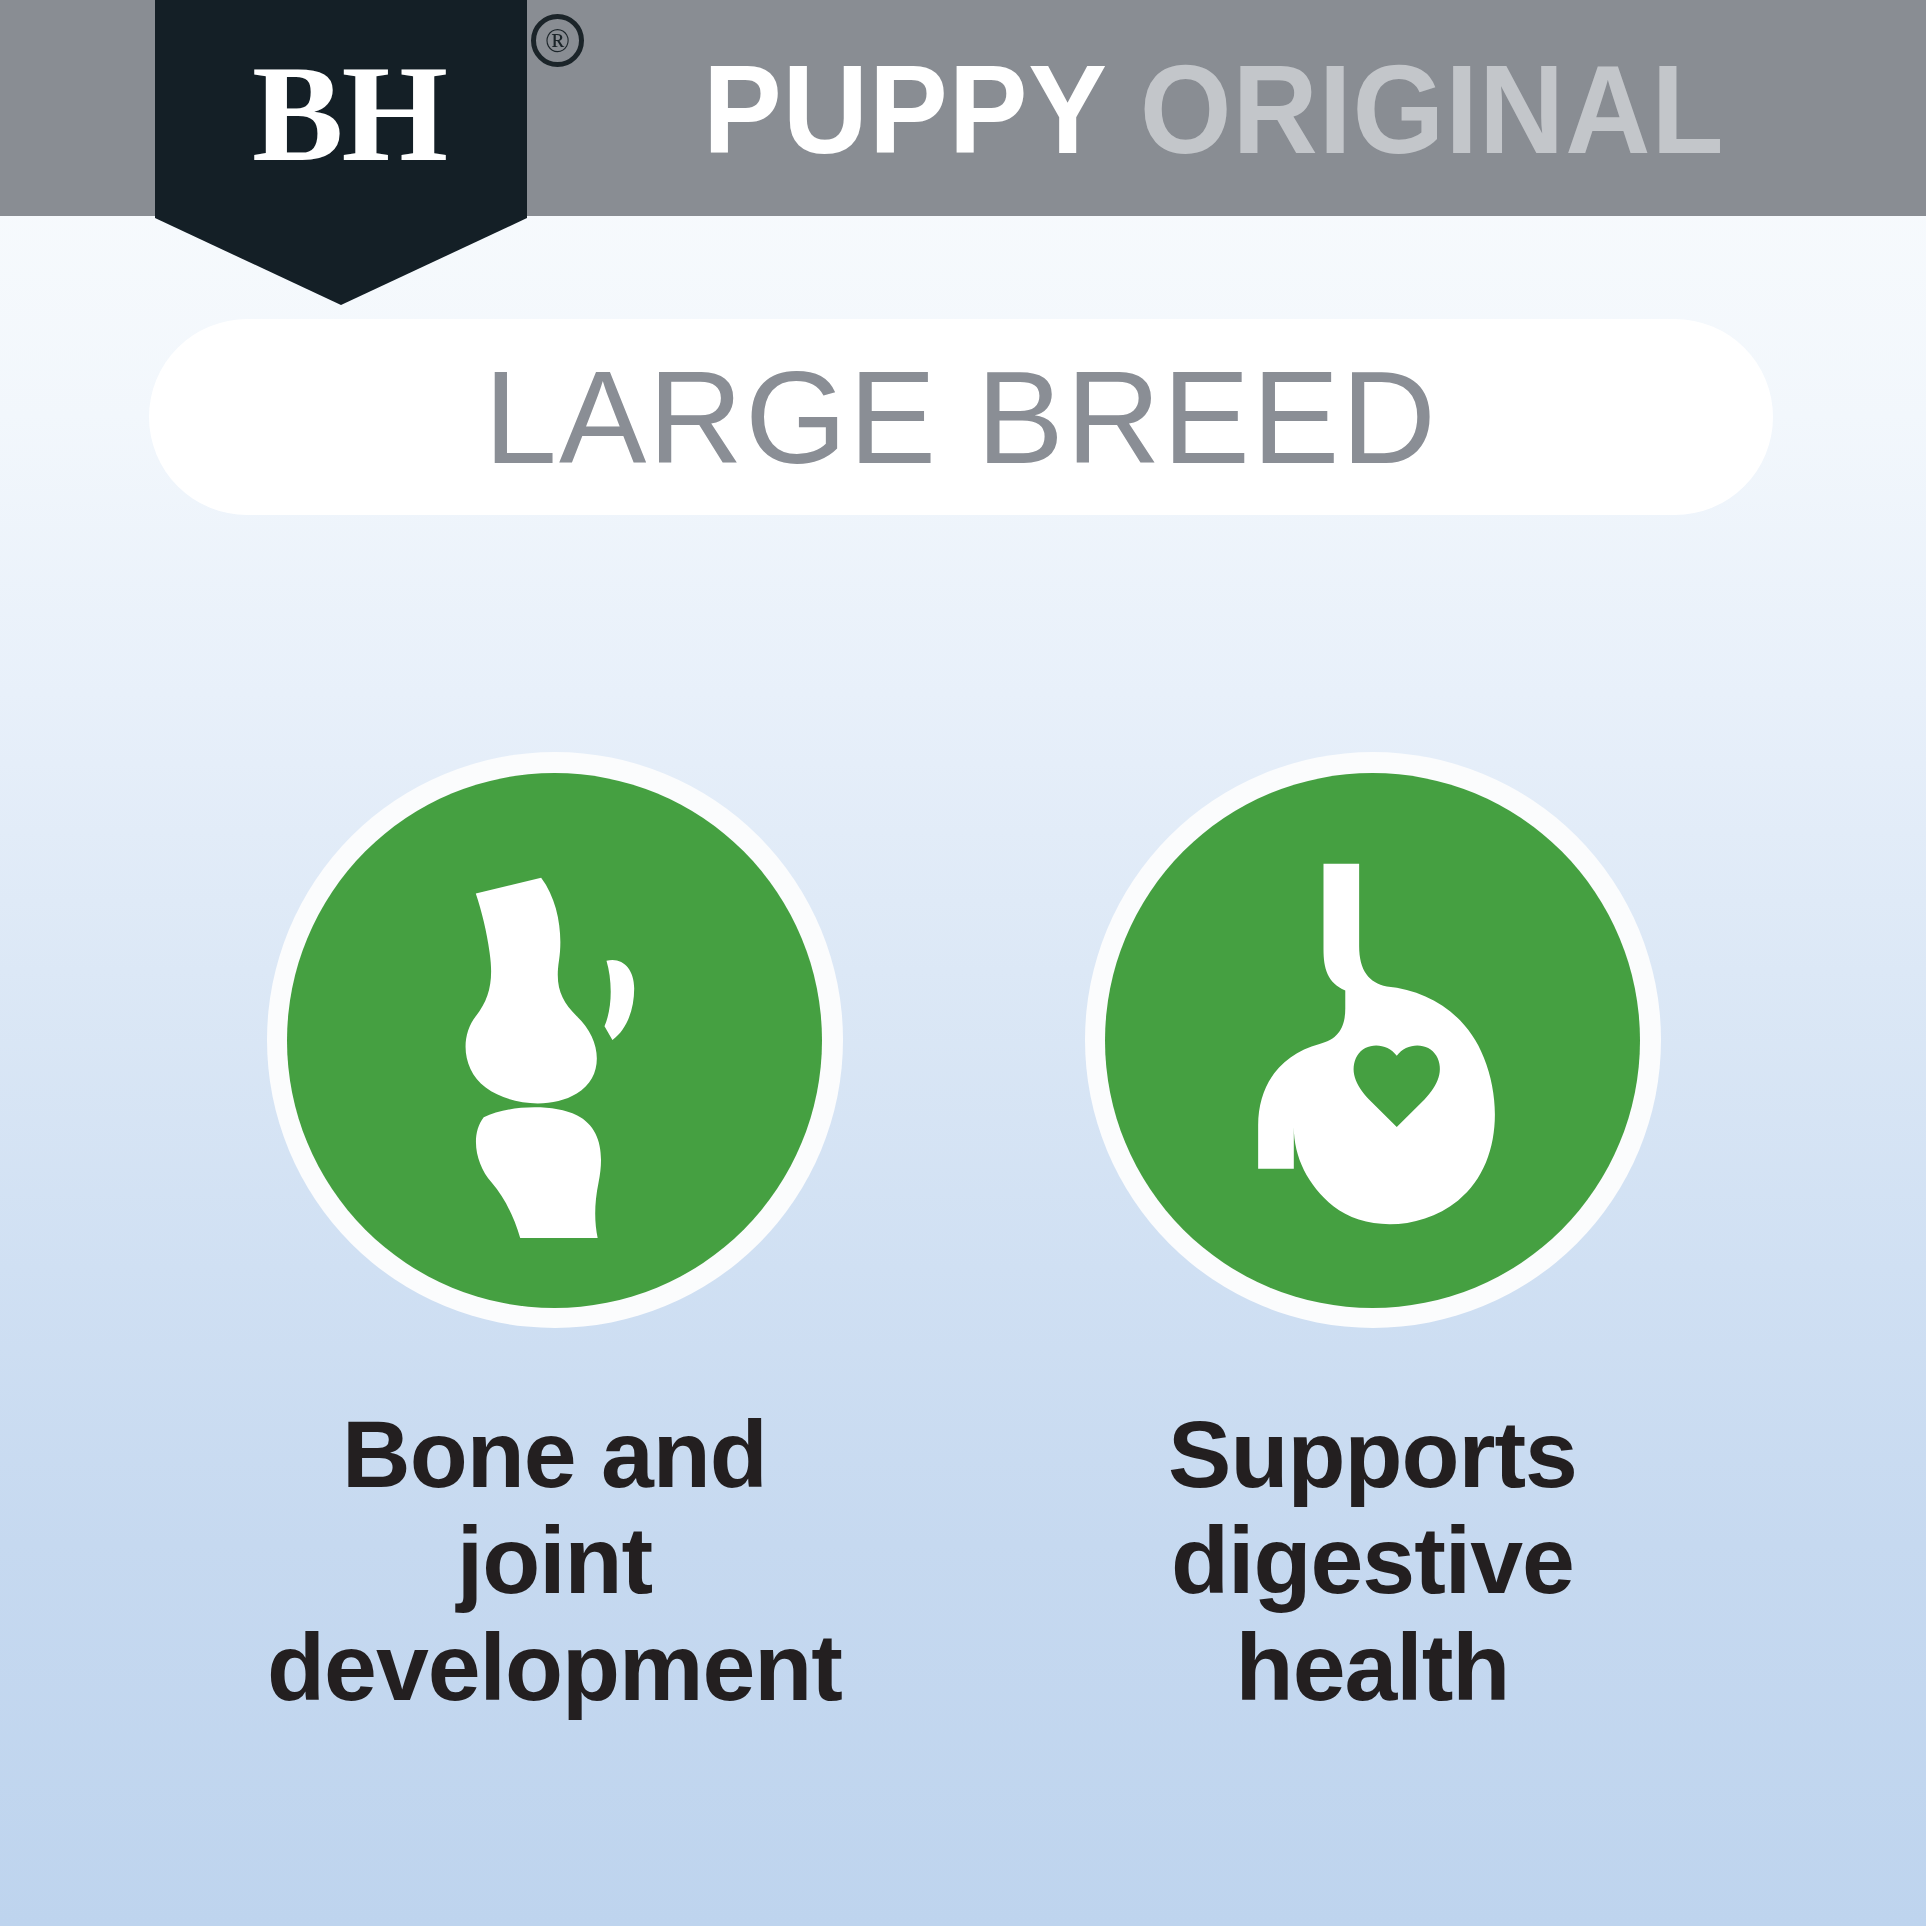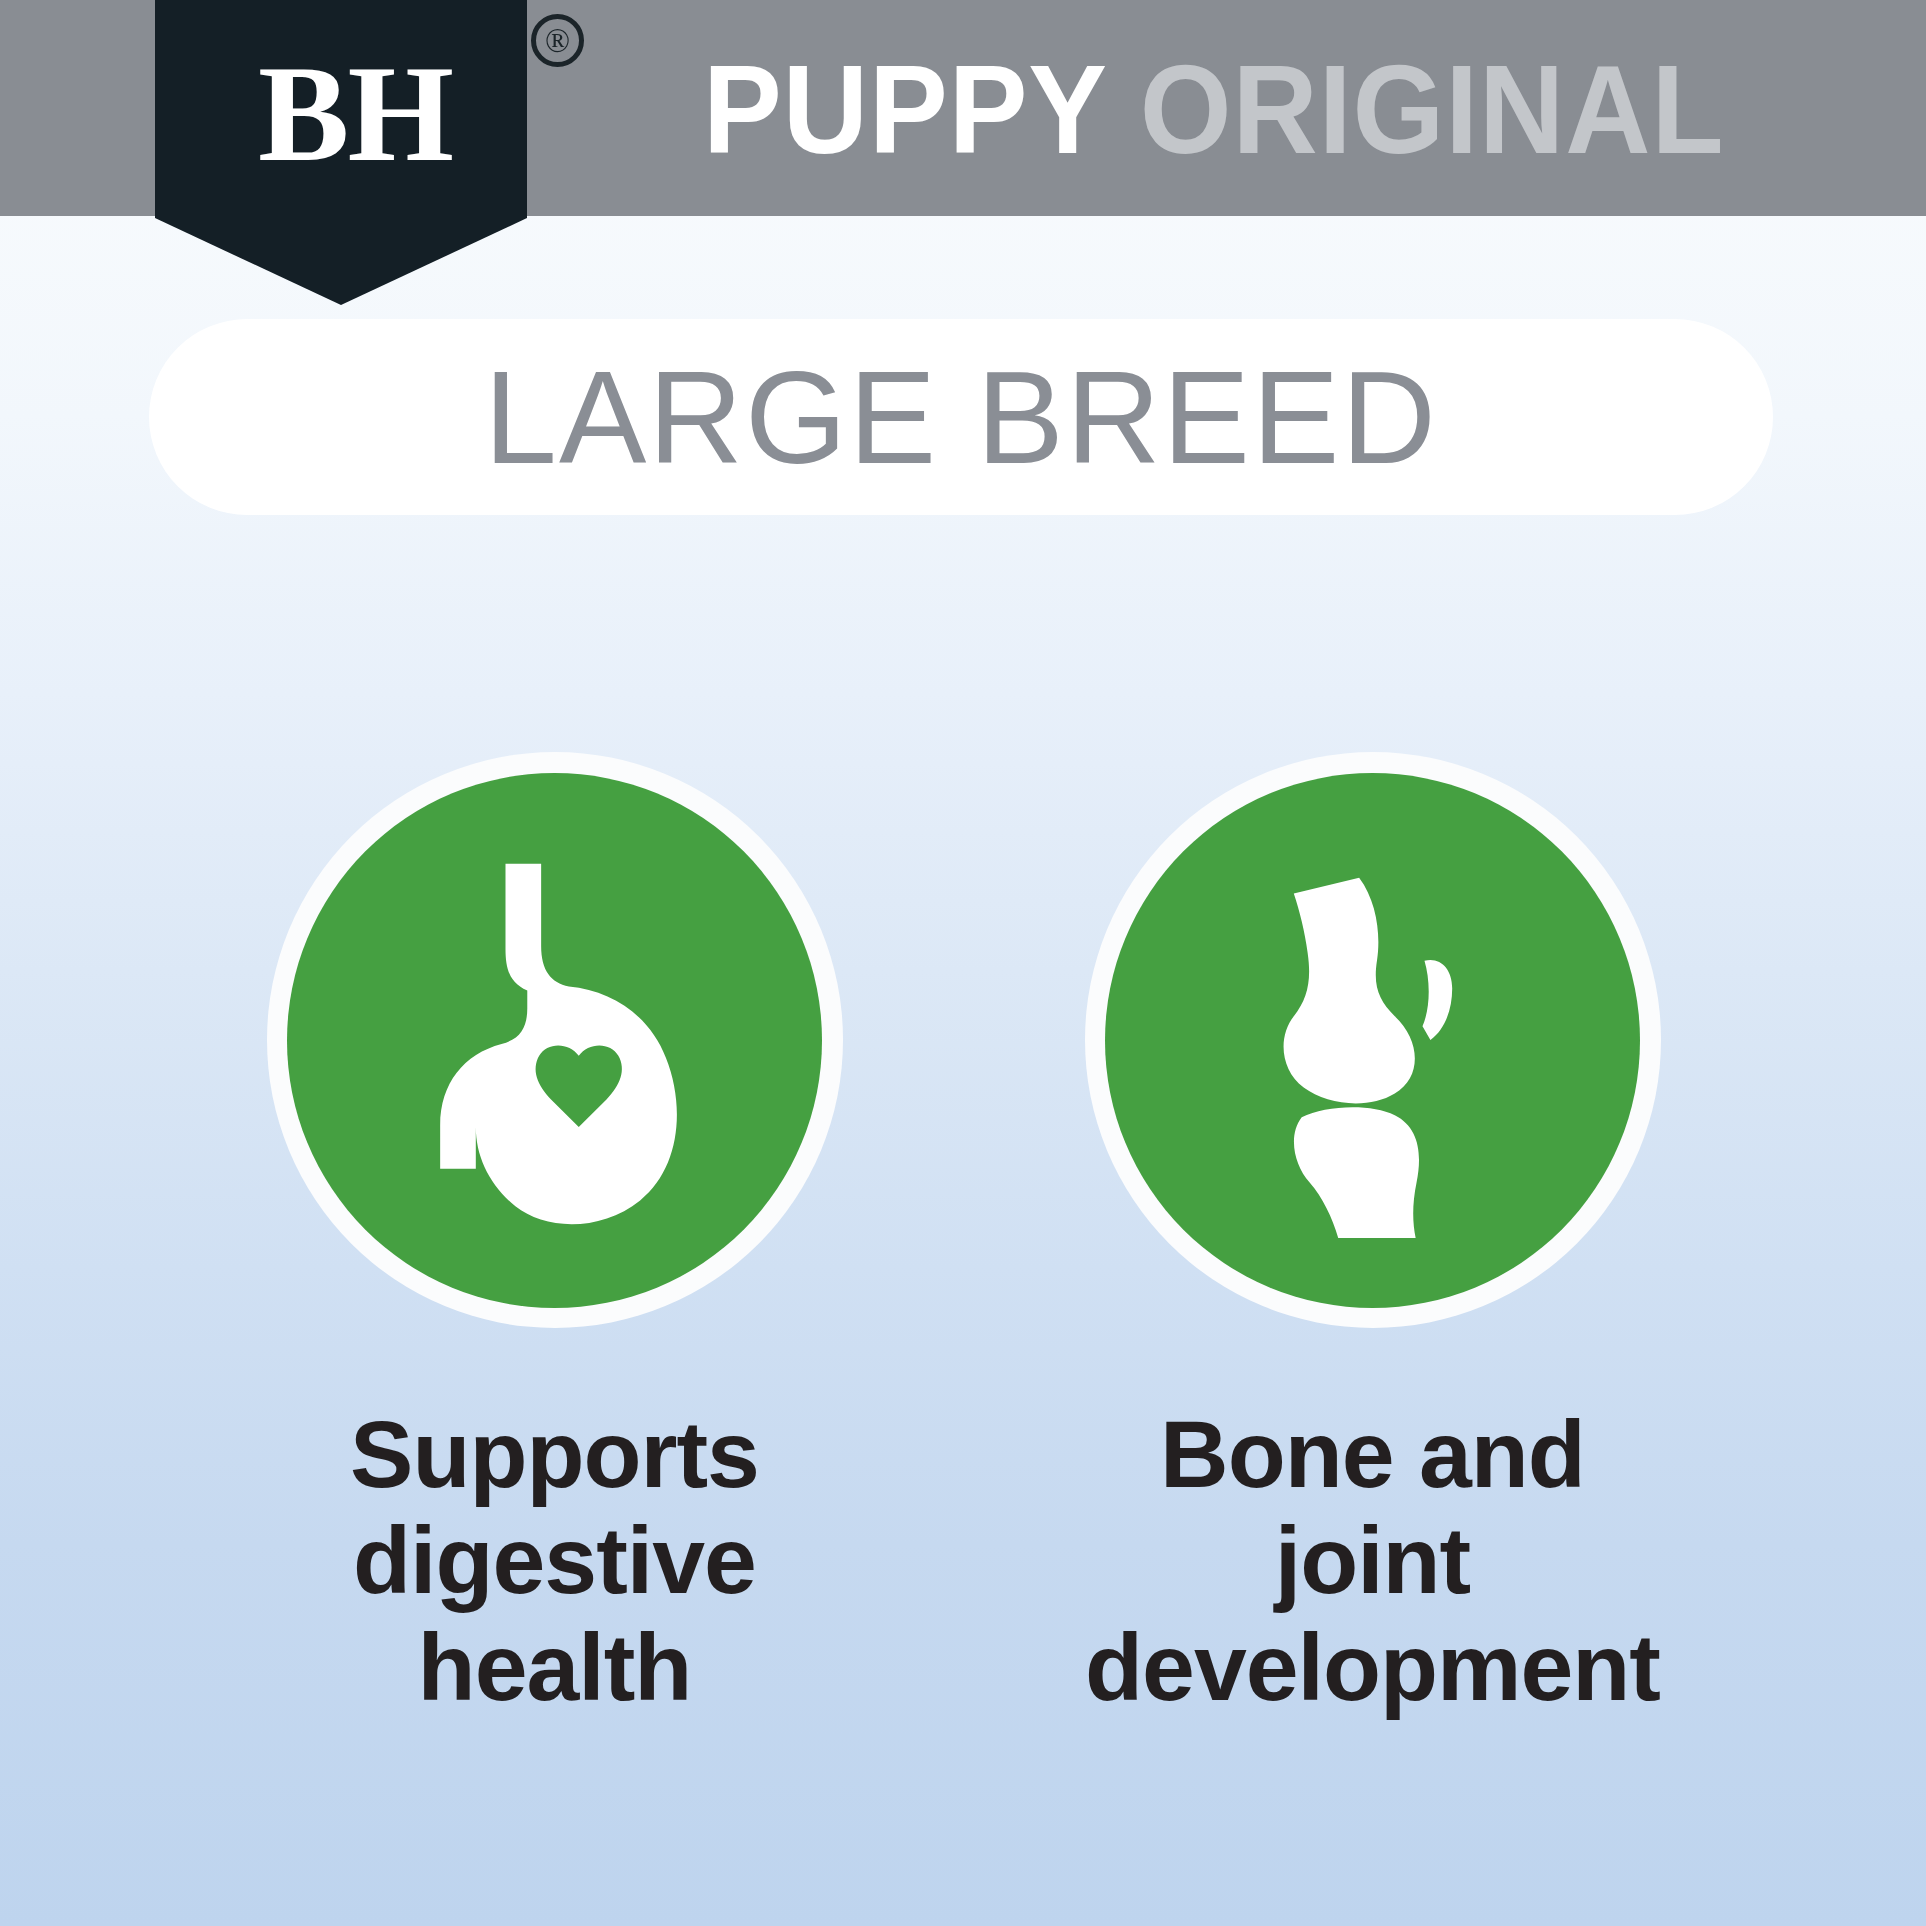--- a/index.html
+++ b/index.html
@@ -37,21 +37,21 @@
     position: absolute;
     left: 155px;
     top: 0;
     width: 372px;
     height: 305px;
     background: #141f26;
     clip-path: polygon(0 0, 100% 0, 100% 71.5%, 50% 100%, 0 71.5%);
   }
   .shield-text {
     position: absolute;
-    left: 14px;
+    left: 8px;
     top: 46px;
     width: 372px;
     text-align: center;
     color: #ffffff;
     font-family: "Liberation Serif", serif;
     font-weight: bold;
     font-size: 137px;
     letter-spacing: -2px;
     line-height: 1;
   }
@@ -173,20 +173,56 @@
 
   <div class="shield">
     <div class="shield-text">BH</div>
   </div>
 
   <div class="pill">
     <span class="pill-text">LARGE BREED</span>
   </div>
 
   <div class="benefits">
+
+    <div class="benefit">
+      <div class="icon-ring">
+        <div class="icon-disc">
+          <svg width="396" height="396" viewBox="0 0 400 400" aria-hidden="true">
+            <g fill="#ffffff">
+
+              <path d="M120 52
+                       L186 36
+                       C204 60 208 94 204 120
+                       C200 146 206 160 222 176
+                       C248 200 250 238 222 254
+                       C196 270 154 266 130 248
+                       C106 230 104 196 120 176
+                       C134 158 138 140 134 112
+                       C131 90 126 70 120 52 Z"></path>
+
+              <path d="M128 278
+                       C152 266 198 264 222 276
+                       C246 288 250 314 244 344
+                       C239 368 240 388 244 404
+                       L166 404
+                       C160 382 150 360 136 344
+                       C120 326 114 296 128 278 Z"></path>
+
+              <path d="M252 120
+                       C268 116 280 128 280 148
+                       C280 170 272 190 258 200
+                       L250 186
+                       C258 168 258 140 252 120 Z"></path>
+            </g>
+          </svg>
+        </div>
+      </div>
+      <div class="benefit-caption">Bone and joint development</div>
+    </div>
 
     <div class="benefit">
       <div class="icon-ring">
         <div class="icon-disc">
           <svg width="396" height="396" viewBox="0 0 400 400" aria-hidden="true">
 
             <defs>
               <mask id="stomach-mask">
                 <rect x="0" y="0" width="400" height="400" fill="#000"></rect>
 
@@ -216,51 +252,15 @@
                          C256 202 234 202 224 216 Z" fill="#000"></path>
               </mask>
             </defs>
             <rect x="0" y="0" width="400" height="400" fill="#ffffff" mask="url(#stomach-mask)"></rect>
           </svg>
         </div>
       </div>
       <div class="benefit-caption">Supports digestive health</div>
     </div>
 
-    <div class="benefit">
-      <div class="icon-ring">
-        <div class="icon-disc">
-          <svg width="396" height="396" viewBox="0 0 400 400" aria-hidden="true">
-            <g fill="#ffffff">
-
-              <path d="M120 52
-                       L186 36
-                       C204 60 208 94 204 120
-                       C200 146 206 160 222 176
-                       C248 200 250 238 222 254
-                       C196 270 154 266 130 248
-                       C106 230 104 196 120 176
-                       C134 158 138 140 134 112
-                       C131 90 126 70 120 52 Z"></path>
-
-              <path d="M128 278
-                       C152 266 198 264 222 276
-                       C246 288 250 314 244 344
-                       C239 368 240 388 244 404
-                       L166 404
-                       C160 382 150 360 136 344
-                       C120 326 114 296 128 278 Z"></path>
-
-              <path d="M252 120
-                       C268 116 280 128 280 148
-                       C280 170 272 190 258 200
-                       L250 186
-                       C258 168 258 140 252 120 Z"></path>
-            </g>
-          </svg>
-        </div>
-      </div>
-      <div class="benefit-caption">Bone and joint development</div>
-    </div>
-
   </div>
 </div>
 
 
 </body></html>

